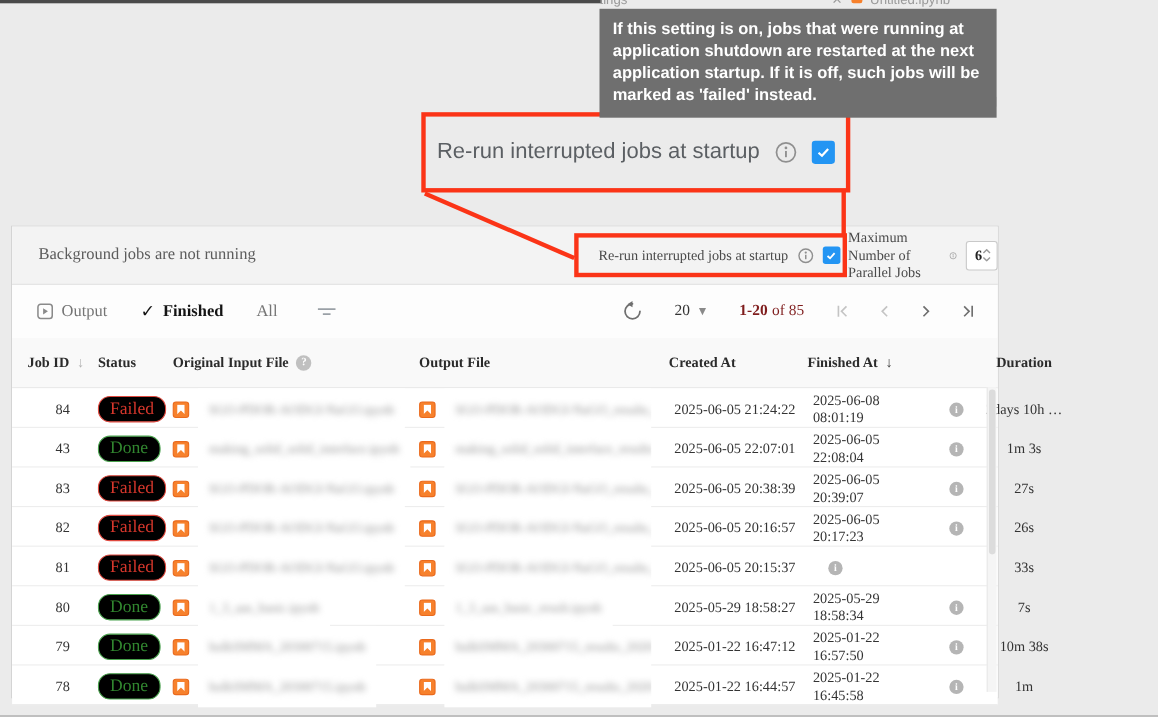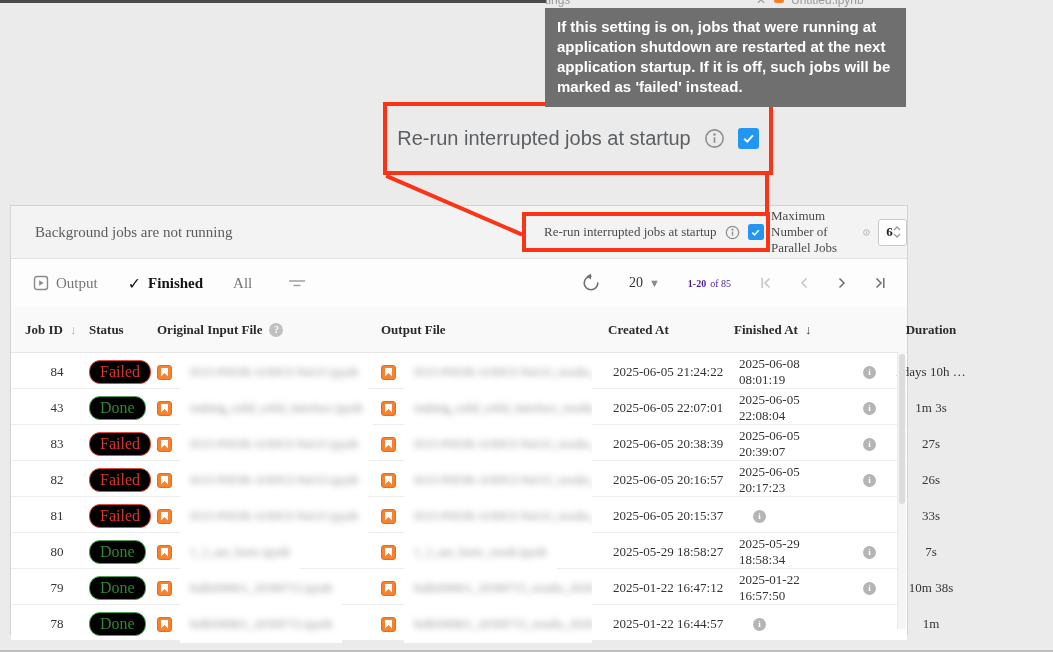--- a/index.html
+++ b/index.html
@@ -50,21 +50,21 @@
   .stepper .chevs{display:flex;flex-direction:column;gap:2px;}
 
   
   .toolbar{position:relative;height:48px;background:#fdfdfd;display:flex;align-items:center;}
   .tabs{display:flex;align-items:center;gap:30px;margin-left:22px;}
   .tab{display:flex;align-items:center;gap:7px;font-size:15px;color:#757575;cursor:pointer;}
   .tab.selected{color:#141414;font-weight:bold;}
   .tcontrols{position:absolute;right:20px;display:flex;align-items:center;gap:28px;}
   .pagesize{display:flex;align-items:center;gap:6px;font-size:14px;color:#333;}
   .caret{color:#8a8a8a;font-size:11px;}
-  .range{font-size:10px;color:#4c1d95;text-align:right;}
+  .range{font-size:14px;color:#7f1d1d;text-align:right;}
   .range b{margin-right:4px;}
   .pager{display:flex;align-items:center;gap:24px;}
 
   
   .thead,.tr{display:grid;grid-template-columns:64px 68px 224px 227px 126px 142px 110px;align-items:center;padding-left:14px;}
   .thead{height:45px;background:#f9f9f9;border-bottom:1px solid #e7e7e7;font-size:13px;font-weight:bold;color:#2b2b2b;}
   .th{display:flex;align-items:center;gap:7px;}
   .sort-dim{color:#b3b3b3;font-weight:normal;font-size:13px;}
   .sort-on{color:#3c3c3c;font-weight:normal;font-size:13px;}
   .qicon{width:14px;height:14px;border-radius:50%;background:#c0c0c0;color:#fff;font-size:10px;font-weight:bold;
@@ -444,20 +444,21 @@
           <div class="td-file">
             <span class="nb">
               <i class="bm"></i>
             </span>
             <span class="patch out">
               <span class="fuzz">bulkSMMA_20300715_results_2020-0</span>
             </span>
           </div>
           <div class="td-created">2025-01-22 16:44:57</div>
           <div class="td-finished">
+            <span>2025-01-22 16:45:58</span>
             <span class="idot">i</span>
           </div>
           <div class="td-duration">1m</div>
         </div>
       </div>
 
     <div class="scrolltrack">
         <div class="scrollthumb"></div>
       </div>
   </div>

